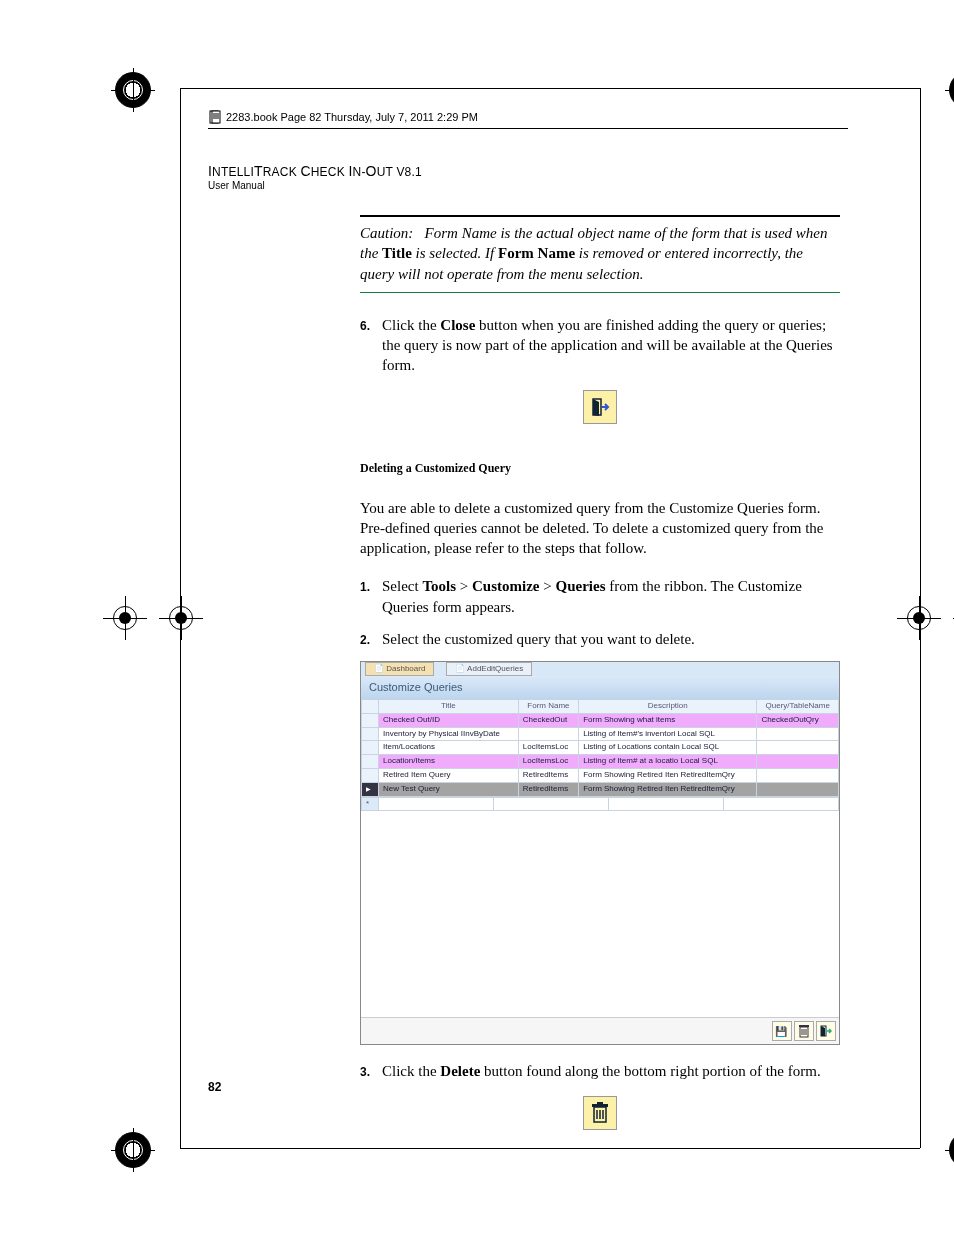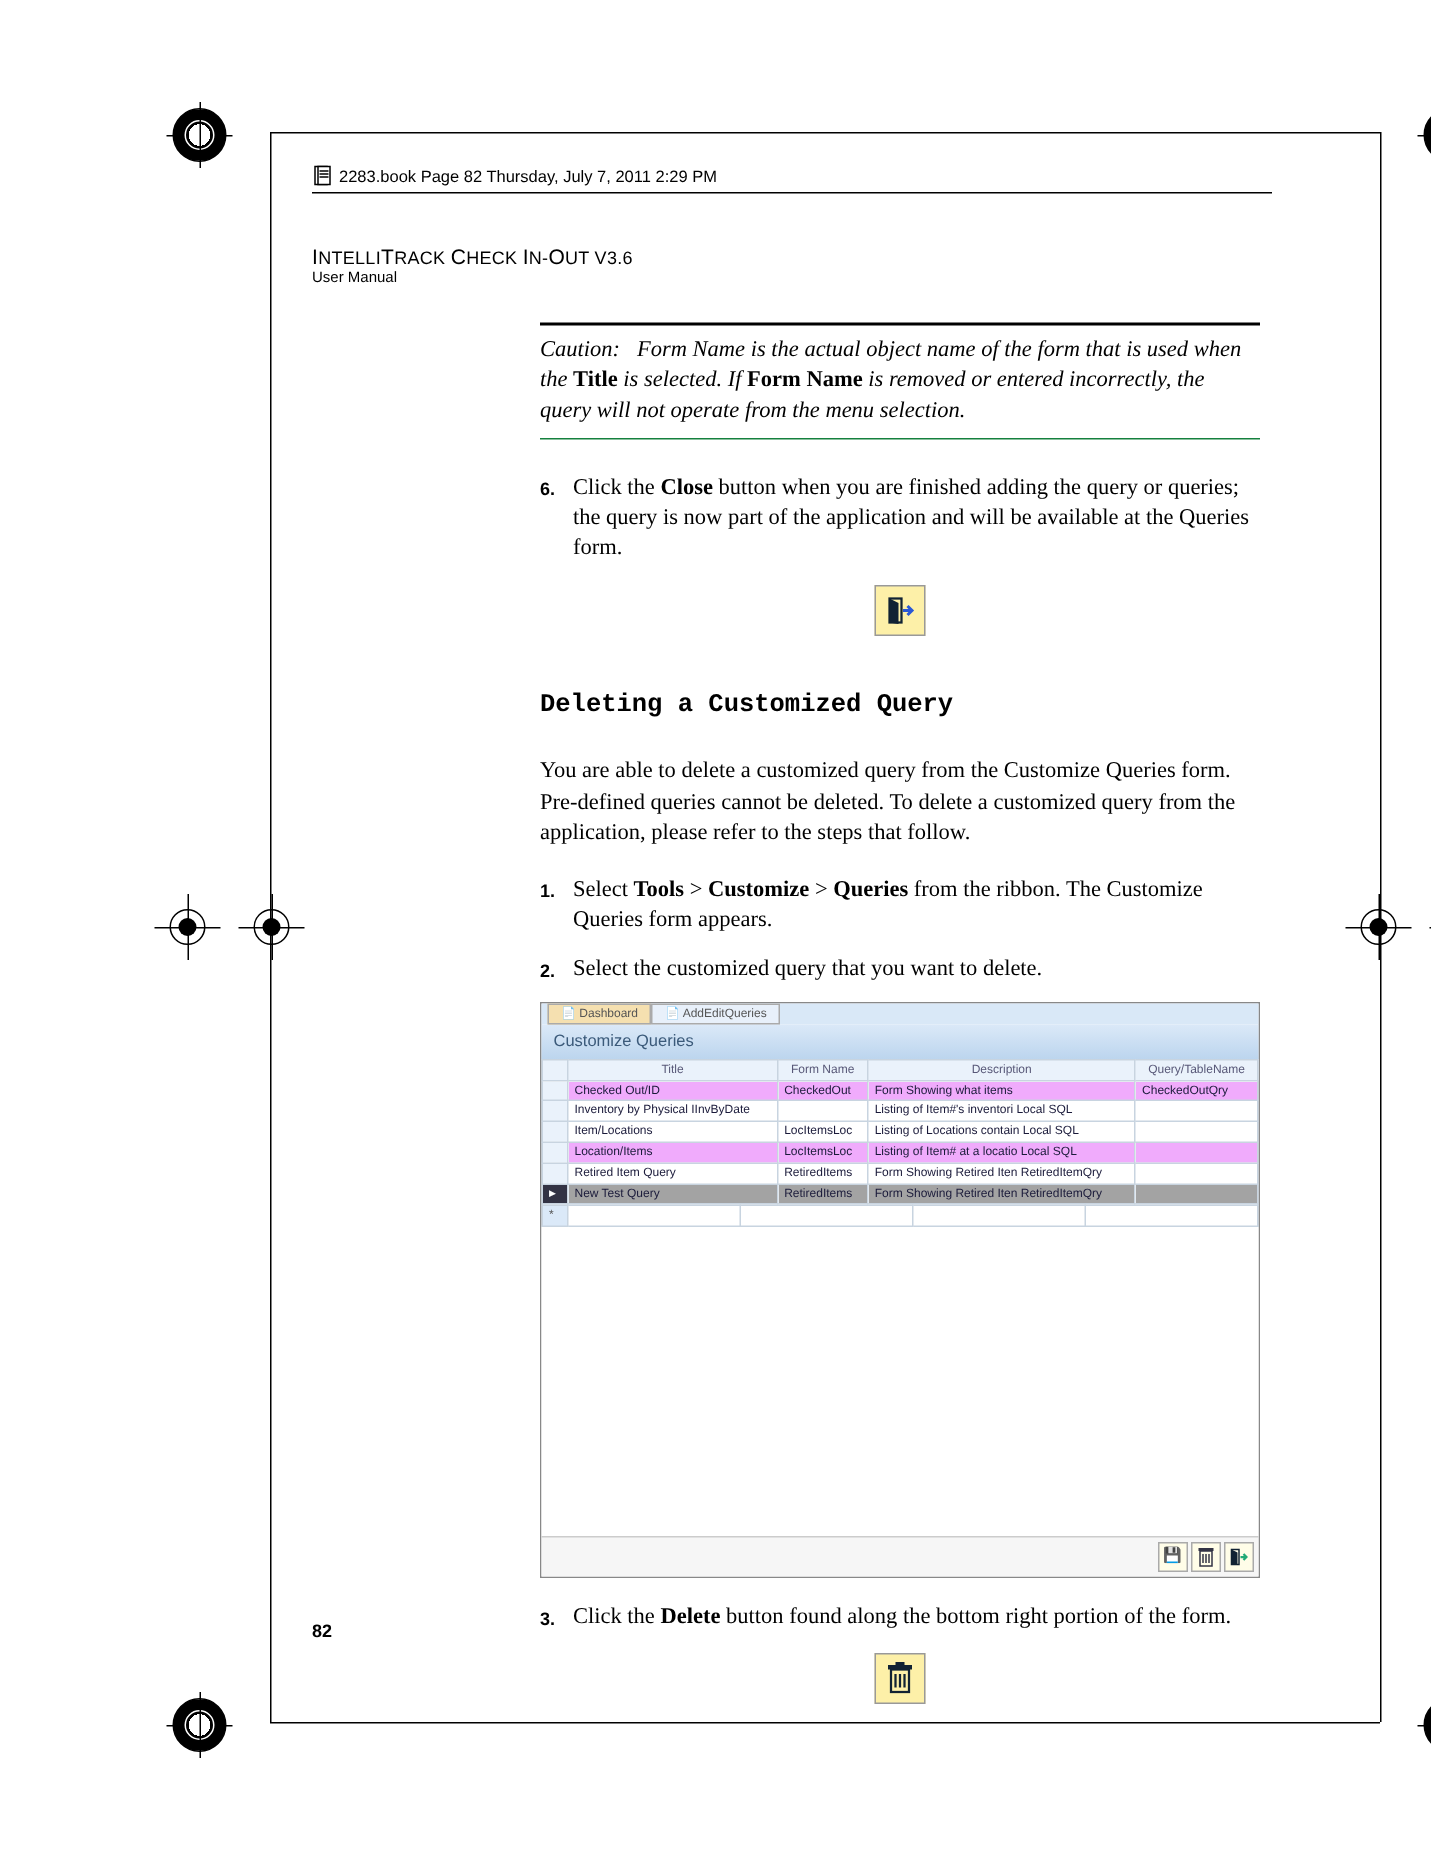--- a/index.html
+++ b/index.html
@@ -26,23 +26,23 @@
 .doc-title{font-family:Arial,sans-serif;font-size:12px;letter-spacing:.2px}
 .doc-sub{font-family:Arial,sans-serif;font-size:10px;margin-top:1px;margin-bottom:24px}
 .body-col{margin-left:152px;width:480px;font-size:15px;line-height:1.35}
 .caution-box{border-top:2px solid #000;border-bottom:1px solid #15803d;padding:6px 0 8px 0;font-style:italic;margin-bottom:22px}
 .step{display:flex;margin-bottom:12px}
 .step-num{font-family:Arial,sans-serif;font-weight:bold;font-size:12px;width:22px;flex-shrink:0;padding-top:3px}
 .step-body{flex:1}
 .icon-box{display:flex;justify-content:center;margin:14px 0 36px 0}
 .icon-close{width:32px;height:32px;background:#fdf0a8;border:1px solid #999;display:flex;align-items:center;justify-content:center}
 .icon-trash{width:32px;height:32px;background:#fdf0a8;border:1px solid #999;display:flex;align-items:center;justify-content:center}
-.h-sub{font-family:Liberation Mono, monospace;font-weight:bold;font-size:17px;margin-bottom:22px}
+.h-sub{font-family:Liberation Serif, serif;font-weight:bold;font-size:12px;margin-bottom:22px}
 .screenshot{margin-top:12px;border:1px solid #888;font-family:"Segoe UI",Arial,sans-serif;font-size:8px}
-.ss-tabs{background:#d9e8f7;height:14px;display:flex;align-items:flex-end;padding-left:4px;gap:0}
+.ss-tabs{background:#d9e8f7;height:14px;display:flex;align-items:flex-end;padding-left:4px;gap:12px}
 .ss-tab{background:#f5e0b0;border:1px solid #aaa;padding:0 8px;height:12px;line-height:12px;font-size:8px;color:#555}
 .ss-tab.on{background:#e8f0fa}
 .ss-title{background:linear-gradient(#dbe9f8,#bcd5ee);color:#3b5a7a;padding:4px 8px;font-size:11px}
 .ss-grid{width:100%;border-collapse:collapse;font-size:8px}
 .ss-grid th{background:#eaf2fb;font-weight:normal;color:#585878;border:1px solid #c8d4e0;padding:1px 4px;text-align:center;font-size:8px}
 .ss-grid td{border:1px solid #c8d4e0;padding:1px 4px;color:#1a1a3a;font-size:8px;white-space:nowrap;overflow:hidden}
 .ss-grid tr.sel td{background:#f0abfc}
 .ss-grid tr.new td{background:#a3a3a3}
 .ss-blank{height:206px;background:#fff}
 .ss-footer{display:flex;justify-content:flex-end;padding:3px;gap:2px;border-top:1px solid #ccc;background:#f6f6f6}
@@ -95,21 +95,21 @@
       <svg width="14" height="14" viewBox="0 0 14 14">
           <rect x="2" y="1" width="8" height="12" fill="none" stroke="#000" stroke-width="1"></rect>
           <rect x="4" y="1" width="8" height="12" fill="#fff" stroke="#000" stroke-width="1"></rect>
           <line x1="5" y1="4" x2="11" y2="4" stroke="#000"></line>
           <line x1="5" y1="6" x2="11" y2="6" stroke="#000"></line>
           <line x1="5" y1="8" x2="11" y2="8" stroke="#000"></line>
         </svg><span>2283.book  Page 82  Thursday, July 7, 2011  2:29 PM</span>
     </div>
     <hr class="hr-thin">
 
-    <div class="doc-title"><span style="font-size:14px">I</span><span>NTELLI</span><span style="font-size:14px">T</span><span>RACK </span><span style="font-size:14px">C</span><span>HECK </span><span style="font-size:14px">I</span><span>N-</span><span style="font-size:14px">O</span><span>UT V</span><span>3.6</span></div>
+    <div class="doc-title"><span style="font-size:14px">I</span><span>NTELLI</span><span style="font-size:14px">T</span><span>RACK </span><span style="font-size:14px">C</span><span>HECK </span><span style="font-size:14px">I</span><span>N-</span><span style="font-size:14px">O</span><span>UT V</span><span>8.1</span></div>
     <div class="doc-sub">User Manual</div>
 
     <div class="body-col">
       <div class="caution-box">
         <span style="font-style:italic">Caution:</span>&nbsp;&nbsp;&nbsp;<span>Form Name is the actual object name of the form that is used when the </span><b style="font-style:normal"><span>Title</span></b><span> is selected. If </span><b style="font-style:normal"><span>Form Name</span></b><span> is removed or entered incorrectly, the query will not operate from the menu selection.</span>
       </div>
 
       <div class="step">
         <div class="step-num">6.</div>
         <div class="step-body"><span>Click the </span><b>Close</b><span> button when you are finished adding the query or queries; the query is now part of the application and will be available at the Queries form.</span></div>

